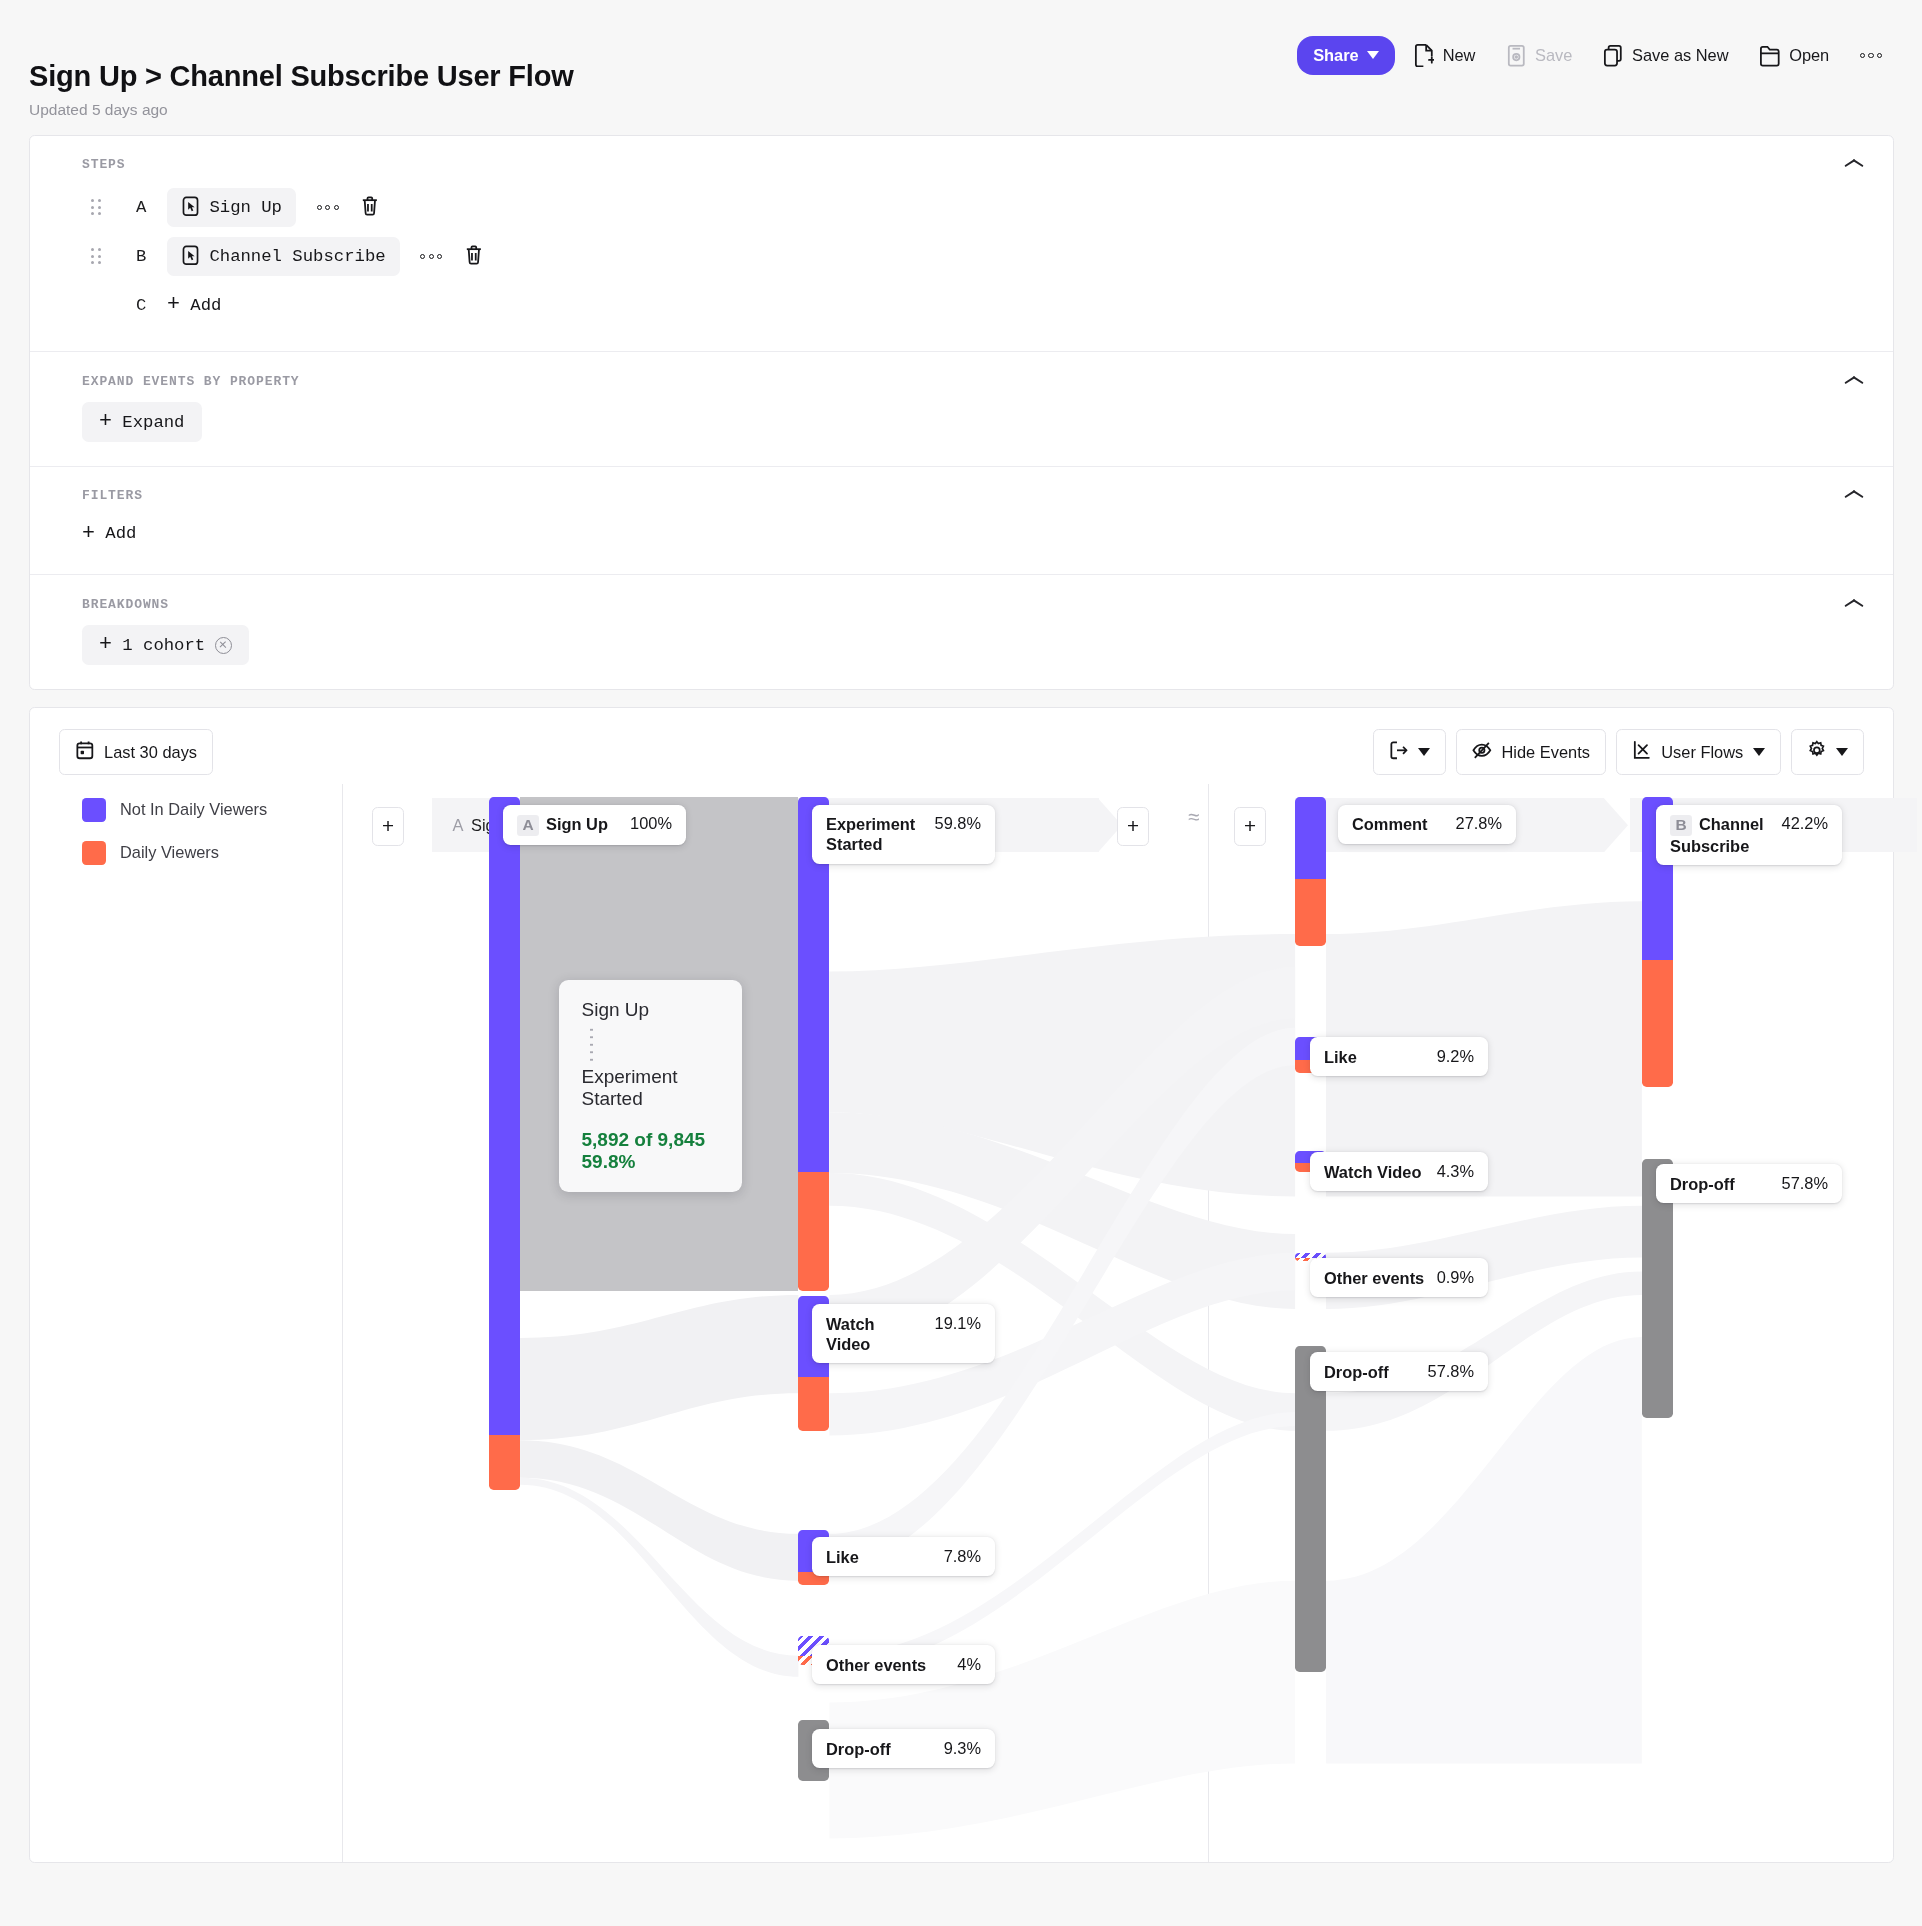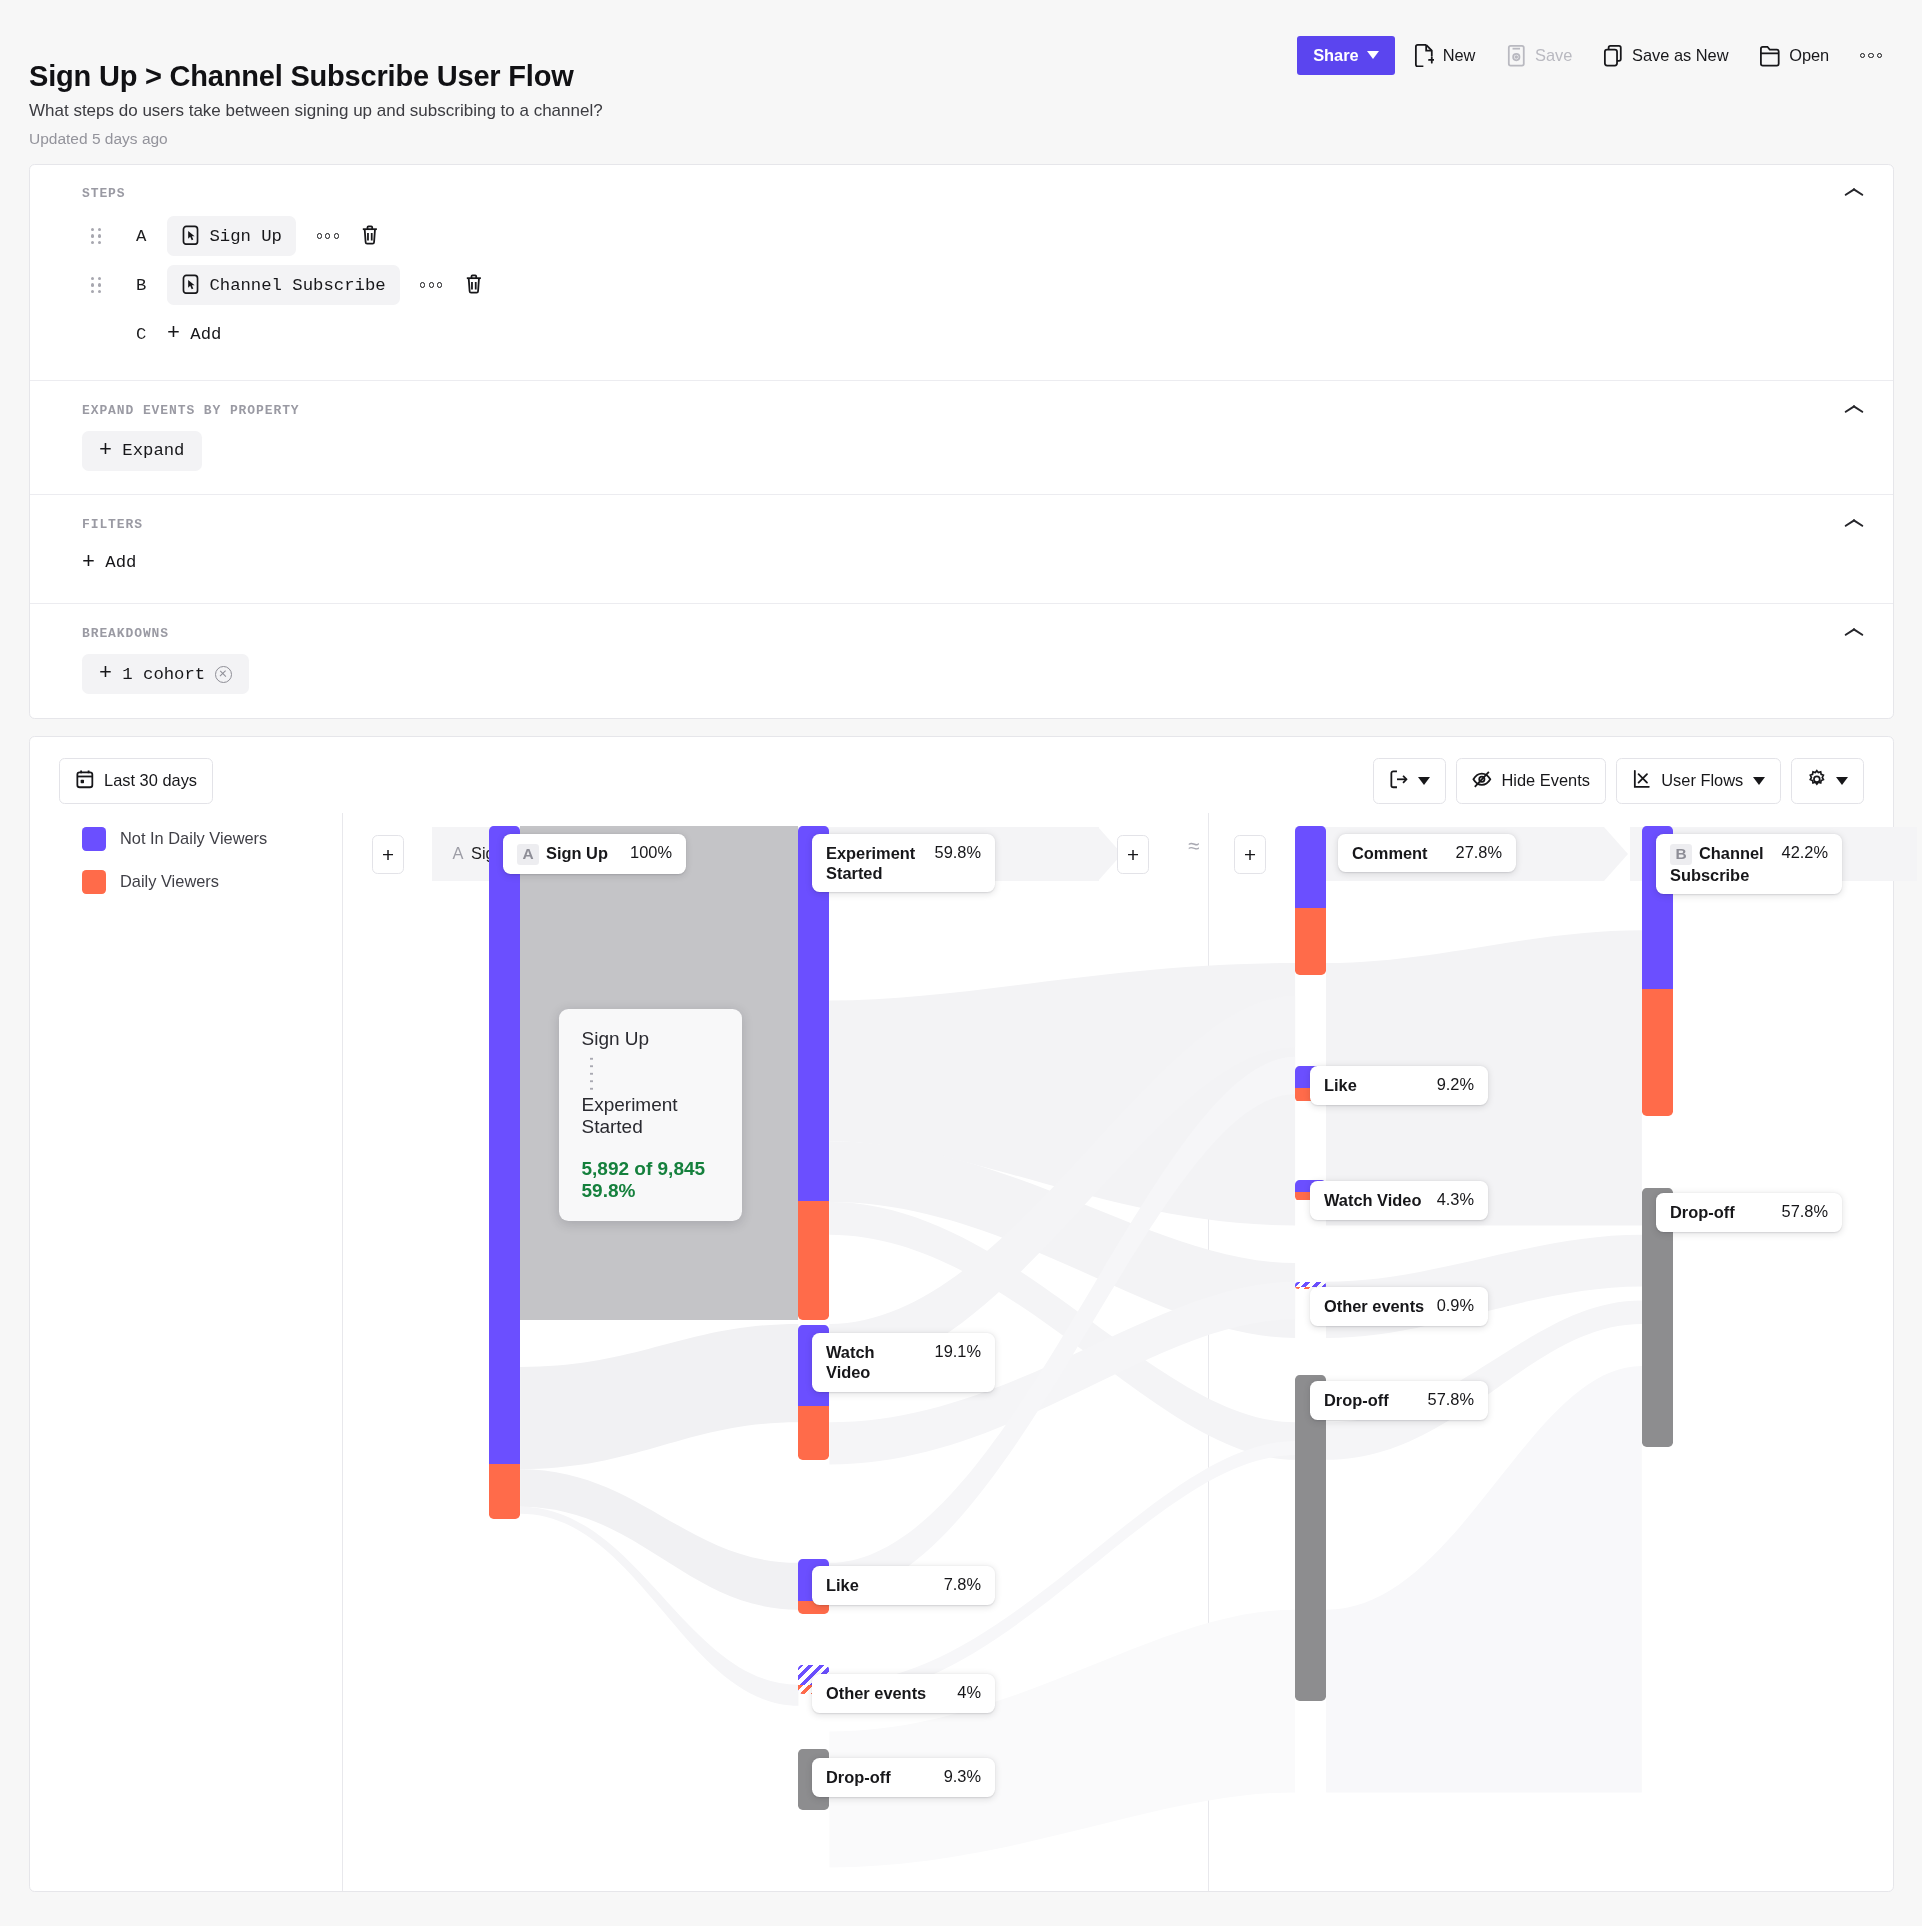--- a/index.html
+++ b/index.html
@@ -13,21 +13,21 @@
   .page { width: 1923px; min-height: 1926px; padding: 0; position: relative; }
 
   
   .header { display: flex; align-items: flex-start; padding: 24px 29px 16px 29px; }
   .hdr-left { flex: 1 1 auto; }
   .page-title { font-size: 29px; font-weight: 700; letter-spacing: -0.2px; color: #111114; line-height: 1.12; margin-top: 36px; }
   .page-subtitle { font-size: 17px; color: #3c3c41; margin-top: 7.5px; line-height: 1.25; }
   .page-updated { font-size: 15.5px; color: #93939b; margin-top: 8.4px; }
   .hdr-right { display: flex; align-items: center; gap: 6.6px; padding-top: 10.3px; }
   .btn-share {
-    background: #5b45ef; color: #fff; border-radius: 3px;
+    background: #5b45ef; color: #fff; border-radius: 16px;
     font-size: 16.4px; font-weight: 600; padding: 10.3px 16px;
     display: flex; align-items: center; gap: 8.4px; cursor: pointer;
   }
   .caret { width: 0; height: 0; border-left: 6.6px solid transparent; border-right: 6.6px solid transparent; border-top: 8px solid currentColor; display: inline-block; }
   .tbtn { display: flex; align-items: center; gap: 8.4px; font-size: 16.4px; color: #17171a;
           padding: 9.4px 12px; border-radius: 5.6px; cursor: pointer; white-space: nowrap; }
   .tbtn.disabled { color: #b9b9c0; cursor: default; }
   .tbtn svg { display: block; }
   .dots { display: flex; gap: 3.3px; align-items: center; }
   .dots i { width: 5.2px; height: 5.2px; border-radius: 50%; border: 1.4px solid #17171a; display: block; }
@@ -106,21 +106,20 @@
   .hatch-o { background-image: repeating-linear-gradient(135deg, #ff6b4a 0 3.7px, #fff 3.7px 7.5px); }
 </style>
 </head>
 <body>
 
 <div class="page">
 
   <div class="header">
     <div class="hdr-left">
       <div class="page-title">Sign Up &gt; Channel Subscribe User Flow</div>
-      <div class="page-subtitle">What steps do users take between signing up and subscribing to a channel?</div>
       <div class="page-updated">Updated 5 days ago</div>
     </div>
     <div class="hdr-right">
       <div class="btn-share">
         <span>Share</span>
         <span class="caret"></span>
       </div>
 
       <div class="tbtn">
         <span>

